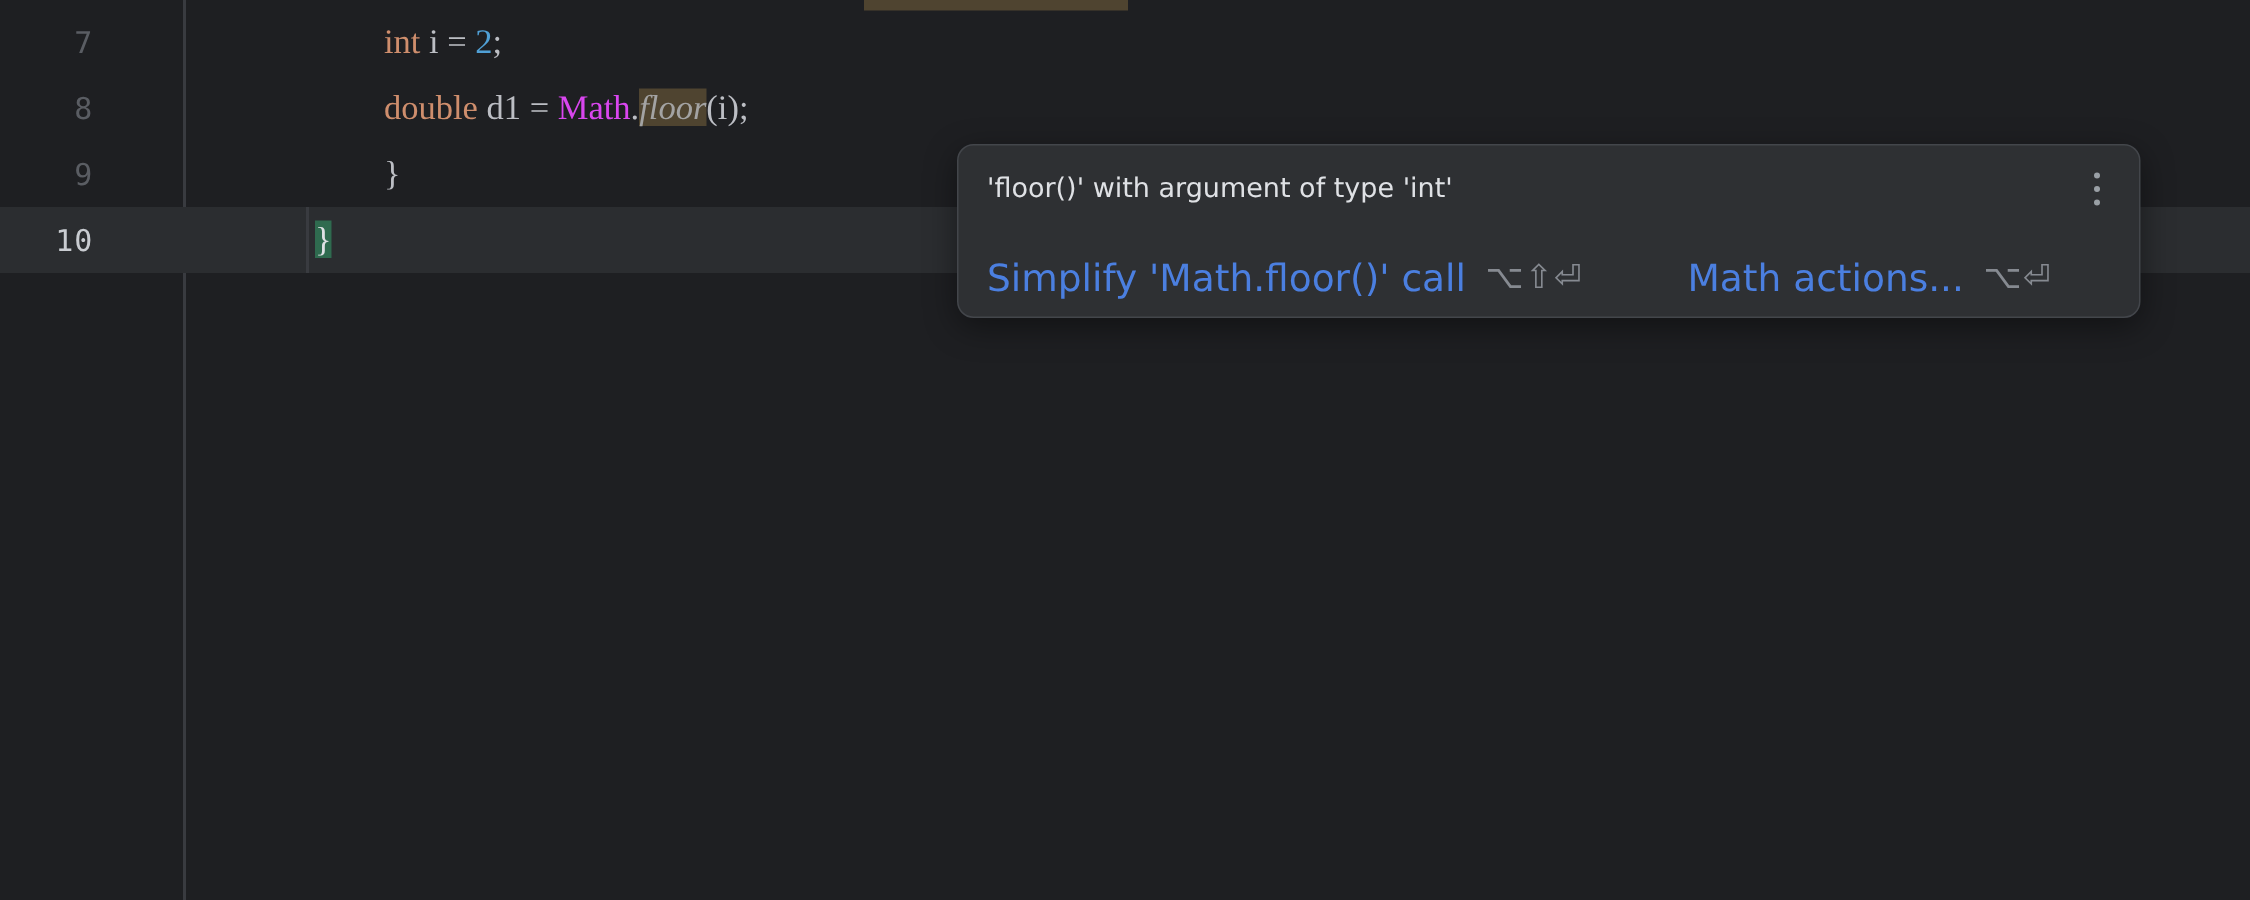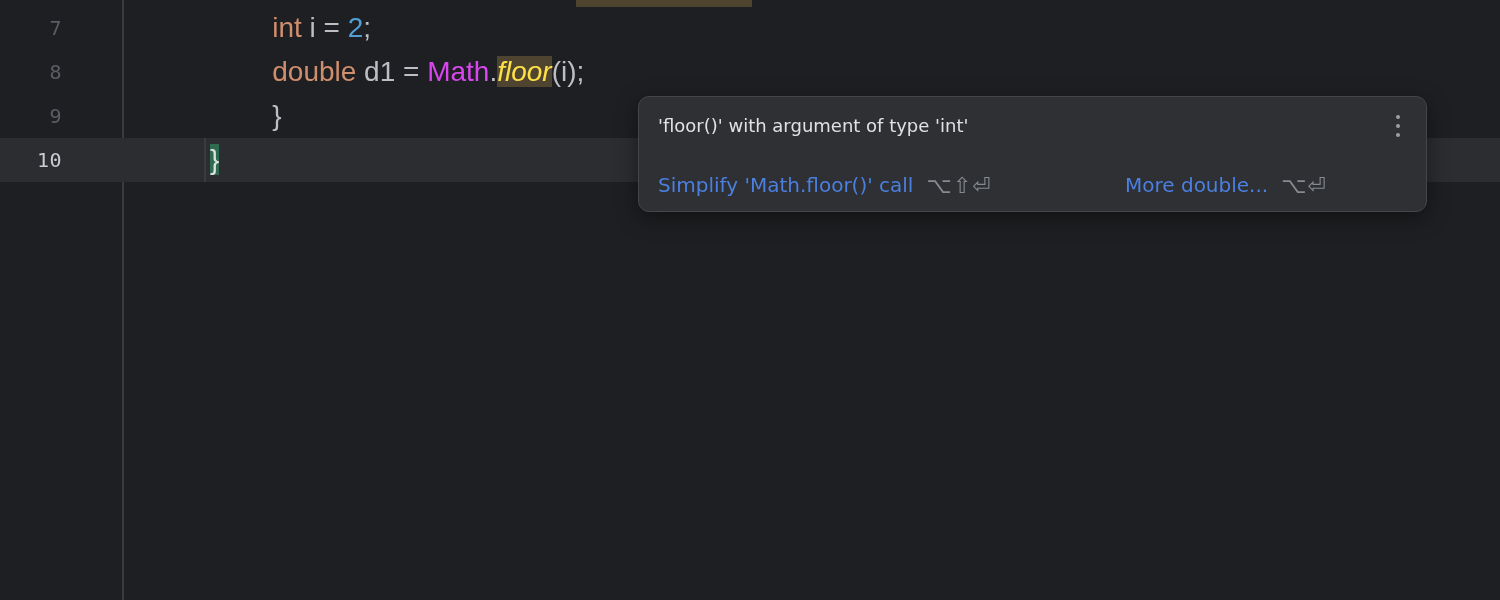--- a/index.html
+++ b/index.html
@@ -75,32 +75,32 @@
     width: 2px;
     height: 44px;
     background: #393b40;
   }
   .code-text {
     position: absolute;
     left: 210px;
     top: 0;
     height: 44px;
     line-height: 44px;
-    font-family: Liberation Sans, sans-serif;
-    font-size: 28px;
+    font-family: Liberation Serif, serif;
+    font-size: 23px;
     white-space: pre;
     color: #bcbec4;
   }
 
   .tok-kw       { color: #cf8e6d; }
   .tok-ident    { color: #bcbec4; }
   .tok-num      { color: #50a0d6; }
   .tok-punct    { color: #bcbec4; }
   .tok-class    { color: #d946ef; }
-  .tok-method   { color: #fde047; font-style: italic; }
+  .tok-method   { color: #a3a3a3; font-style: italic; }
   .hl-search    { background: #4f4430; }
   .hl-selection { background: #2f6b4f; color: #dfe1e5; }
 
   
   .top-strip {
     position: absolute;
     top: 0;
     height: 7px;
     background: #4f4430;
   }
@@ -162,21 +162,21 @@
     top: 0;
     height: 56px;
     display: flex;
     align-items: center;
     gap: 13px;
     cursor: pointer;
   }
   .action-primary   { left: 19px; }
   .action-secondary { left: 486px; }
   .action-label {
-    font-size: 20px;
+    font-size: 25px;
     color: #4b7fe0;
     white-space: nowrap;
   }
   .action-shortcut {
     font-size: 22px;
     color: #868a91;
     white-space: nowrap;
     letter-spacing: 1px;
     font-family: "DejaVu Sans", sans-serif;
   }
@@ -221,19 +221,19 @@
       <i></i>
       <i></i>
     </div>
 
     <div class="popup-actions">
       <div class="action action-primary">
         <span class="action-label">Simplify 'Math.floor()' call</span>
         <span class="action-shortcut">⌥⇧⏎</span>
       </div>
       <div class="action action-secondary">
-        <span class="action-label">More double...</span>
+        <span class="action-label">Math actions...</span>
         <span class="action-shortcut">⌥⏎</span>
       </div>
     </div>
   </div>
 
 </div>
 
 </body></html>

